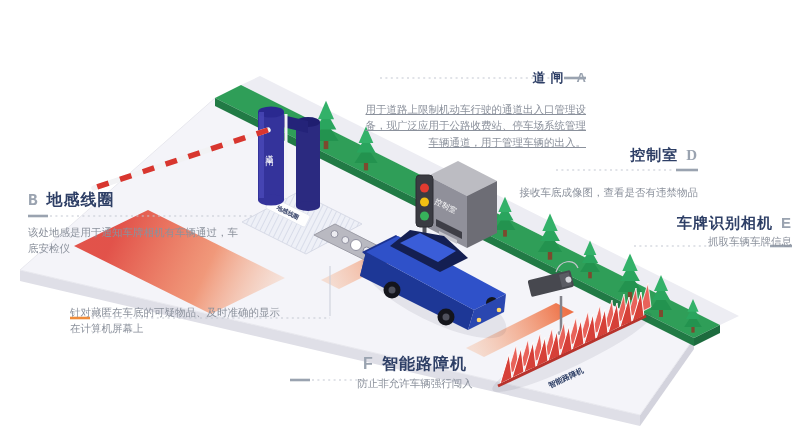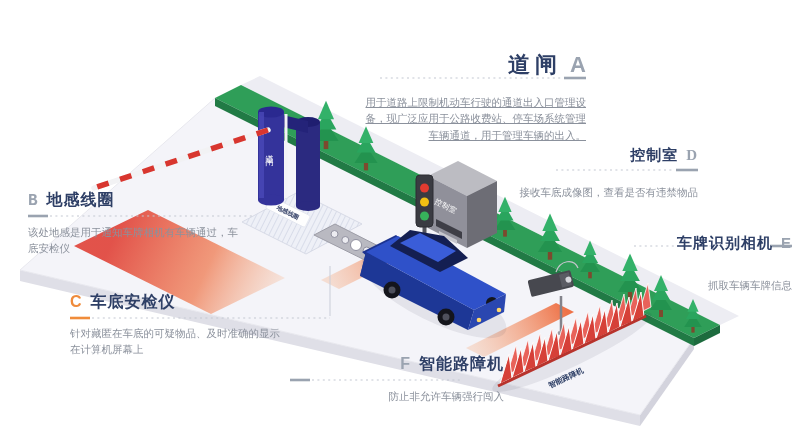--- a/index.html
+++ b/index.html
@@ -6,39 +6,39 @@
   body{width:800px;height:446px;background:#ffffff;position:relative;overflow:hidden;
        font-family:"Liberation Sans","DejaVu Sans",sans-serif;}
   .stage{position:absolute;left:0;top:0;width:800px;height:446px;}
   .callout{position:absolute;}
   .co-title{font-weight:bold;color:#2e3f66;}
   .letter{color:#9aa3b0;font-weight:bold;}
   .letter-c{color:#ef8b3c;}
   .co-desc{color:#8b919c;font-size:10.5px;line-height:1.55;}
   
   .co-a{top:50px;right:214px;width:222px;text-align:right;}
-  .co-a .co-title{font-size:22px;}
+  .co-a .co-title{font-size:13px;margin-top:19px;}
   .co-a .co-title .t{letter-spacing:5px;}
   .co-a .co-desc{margin-top:14px;text-decoration:underline;}
   .co-d{top:146px;right:102px;width:220px;text-align:right;font-family:Liberation Serif, serif;}
   .co-d .co-title{font-size:15px;letter-spacing:1px;}
   .co-d .co-desc{margin-top:20px;}
-  .co-e{top:234px;right:8px;width:220px;text-align:right;}
+  .co-e{top:214px;right:8px;width:220px;text-align:right;}
   .co-e .co-title{font-size:15px;letter-spacing:1px;}
-  .co-e .co-desc{margin-top:24px;}
+  .co-e .co-desc{margin-top:0;}
   
   .co-b{top:190px;left:28px;width:214px;text-align:left;}
   .co-b .co-title{font-size:16px;letter-spacing:1px;font-family:Liberation Mono, monospace;}
   .co-b .co-desc{margin-top:13px;}
   .co-c{top:292px;left:70px;width:214px;text-align:left;}
   .co-c .co-title{font-size:16px;letter-spacing:1px;}
   .co-c .co-desc{margin-top:13px;font-family:Liberation Mono, monospace;}
-  .co-f{top:354px;left:290px;width:214px;text-align:right;}
+  .co-f{top:354px;left:308px;width:214px;text-align:center;}
   .co-f .co-title{font-size:16px;letter-spacing:1px;}
-  .co-f .co-desc{margin-top:13px;}
+  .co-f .co-desc{}
   .letter.after{margin-left:8px;}
   .letter.before{margin-right:8px;}
   .gate-label{position:absolute;left:264px;top:148px;writing-mode:vertical-rl;
     color:#ffffff;font-size:8.5px;letter-spacing:3px;}
 </style>
 </head>
 <body>
 
 <svg class="stage" width="800" height="446" viewBox="0 0 800 446" xmlns="http://www.w3.org/2000/svg">
   <defs>
@@ -225,23 +225,20 @@
 </div>
 
 <div class="callout co-b">
   <div class="co-title">
     <span class="letter before">B</span><span>地感线圈</span>
   </div>
   <div class="co-desc">该处地感是用于通知车牌相机有车辆通过，车底安检仪</div>
 </div>
 
 <div class="callout co-c">
-  <div class="co-title">
-    <span class="letter before letter-c">C</span><span>车底安检仪</span>
-  </div>
   <div class="co-desc">针对藏匿在车底的可疑物品、及时准确的显示在计算机屏幕上</div>
 </div>
 
 <div class="callout co-f">
   <div class="co-title">
     <span class="letter before">F</span><span>智能路障机</span>
   </div>
   <div class="co-desc">防止非允许车辆强行闯入</div>
 </div>
 

